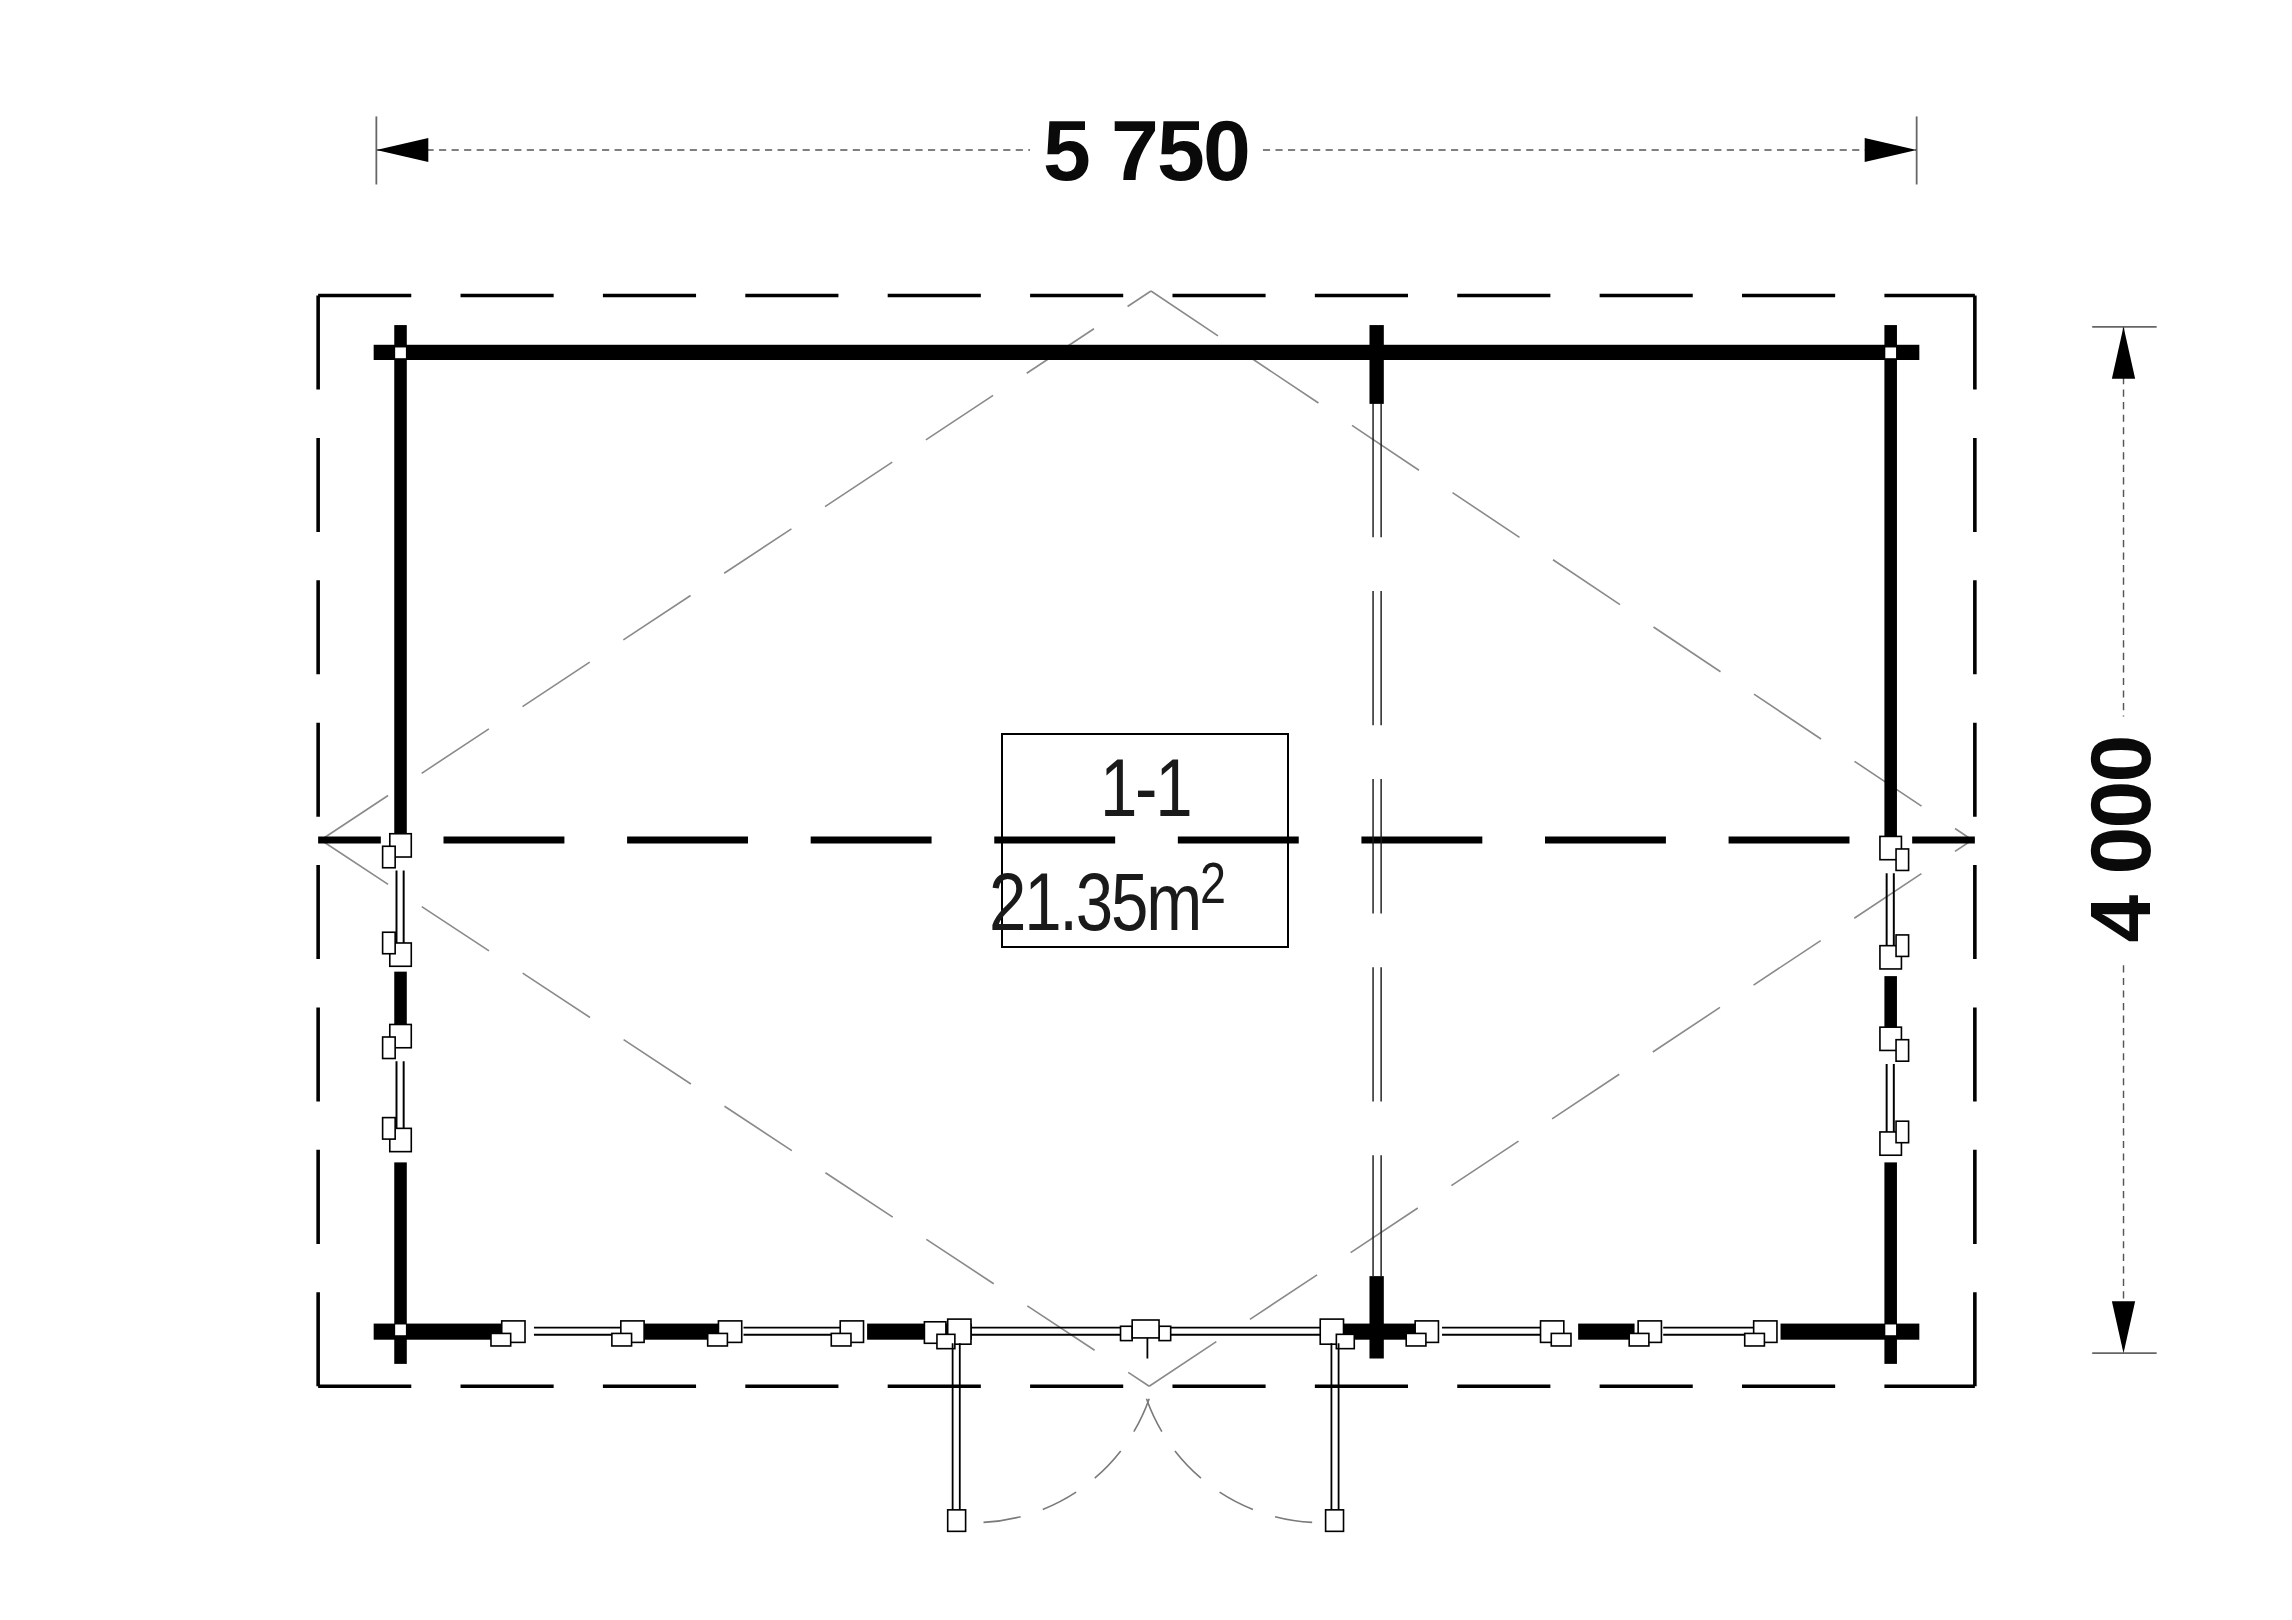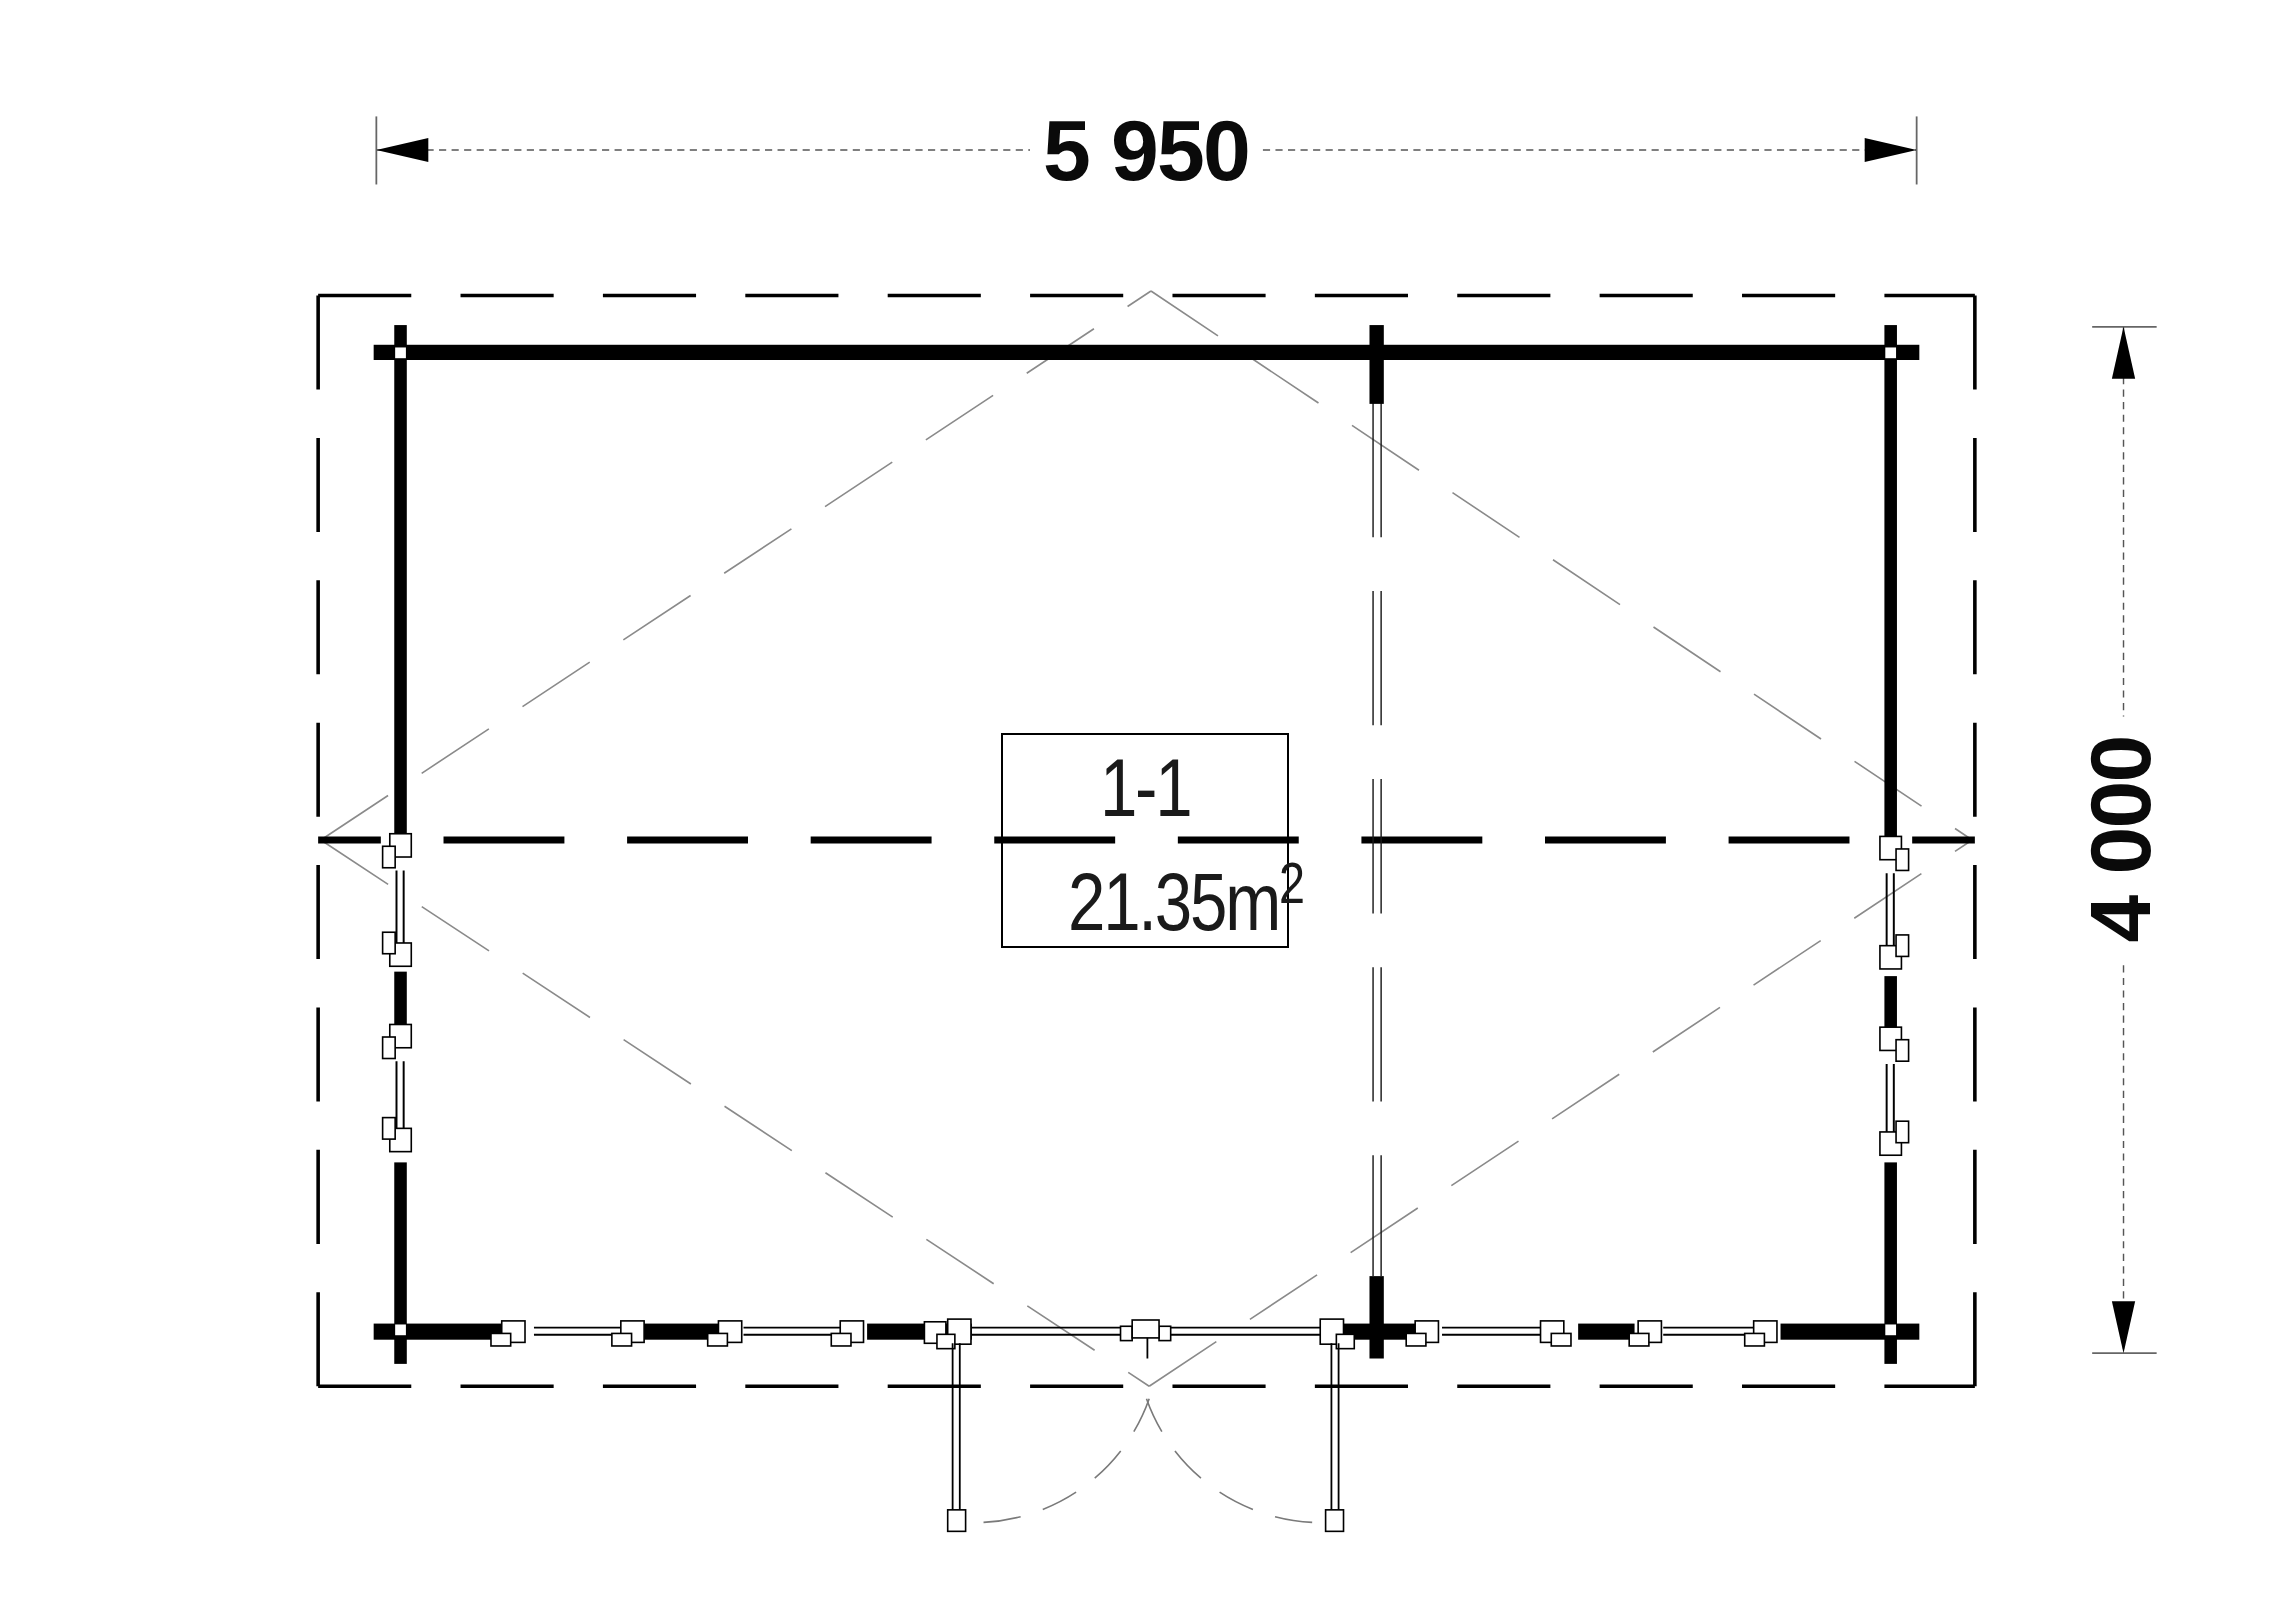--- a/index.html
+++ b/index.html
@@ -36,21 +36,21 @@
   }
   .label-box{
     position:absolute;
     left:1001px;top:733px;
     width:288px;height:215px;
     border:2.2px solid #000000;
     box-sizing:border-box;
     background:transparent;
   }
   .room-name-box{left:1001px;top:738px;width:288px;height:97px;align-items:flex-end;}
-  .room-area-box{left:1042px;top:849px;width:288px;height:100px;}
+  .room-area-box{left:963px;top:849px;width:288px;height:100px;}
   .room-text{
     font-size:82px;
     font-weight:normal;
     color:#1a1a1a;
     letter-spacing:-2.7px;
     transform:scaleX(0.82);
     transform-origin:50% 50%;
   }
   .room-text sup{
     font-size:57px;
@@ -239,21 +239,21 @@
 
   <div class="overlay room-name-box">
     <span class="room-text">1-1</span>
   </div>
 
   <div class="overlay room-area-box">
     <span class="room-text"><span>21.35m</span><sup>2</sup></span>
   </div>
 
   <div class="overlay dim-width-box">
-    <span class="dim-text">5 950</span>
+    <span class="dim-text">5 750</span>
   </div>
 
   <div class="overlay dim-height-box">
     <span class="dim-text">4 000</span>
   </div>
 
 </div>
 
 
 </body></html>

